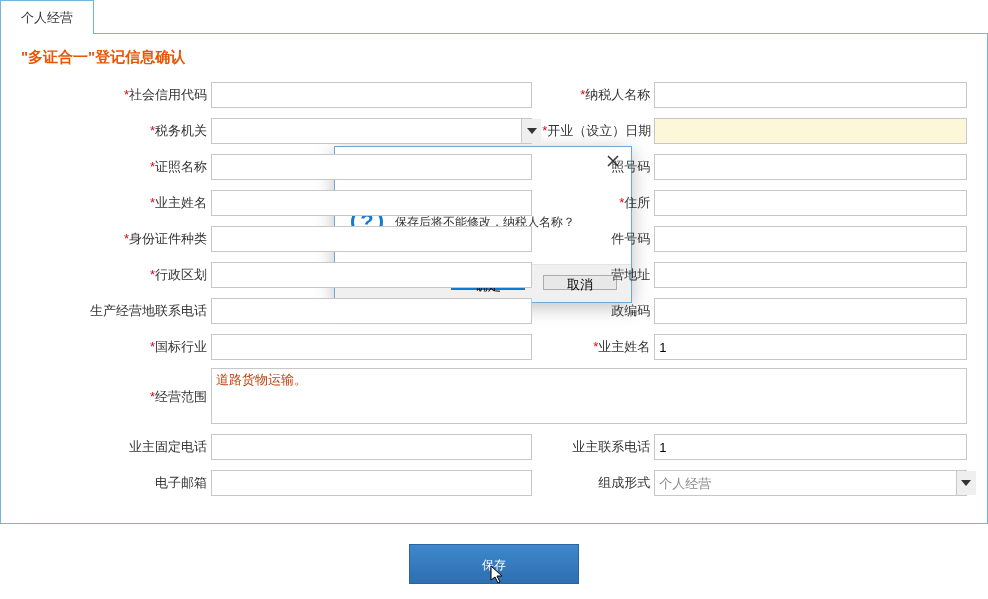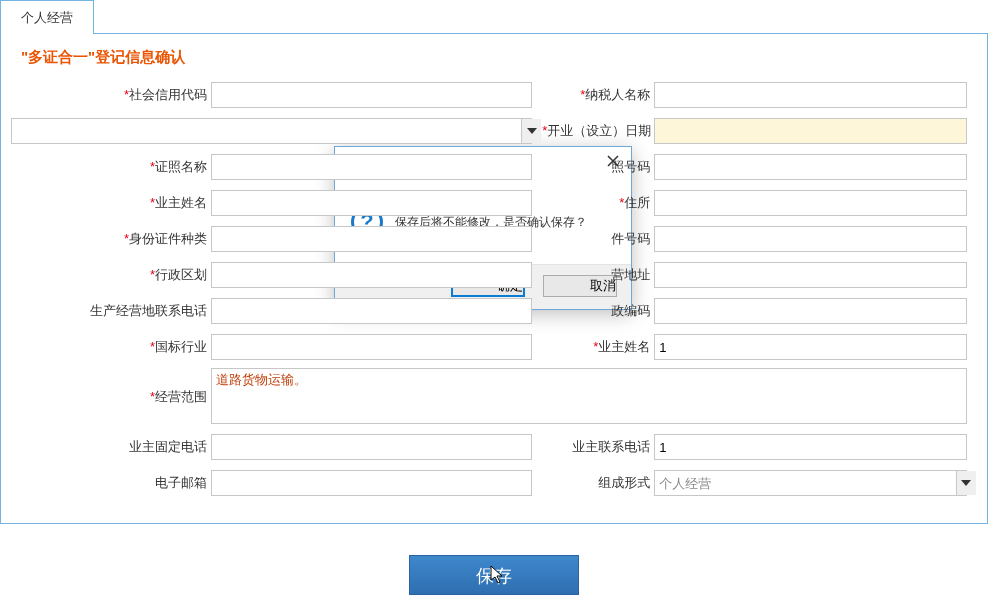--- a/index.html
+++ b/index.html
@@ -21,32 +21,32 @@
 .input-wrap { flex: 1; padding-right: 10px; }
 .input-wrap input, .input-wrap select, .input-wrap textarea {
   width: 100%; height: 26px; border: 1px solid #c7c7c7; padding: 2px 4px; font-size: 13px; font-family: inherit; background: #fff;
 }
 .input-wrap textarea { height: 56px; resize: none; color: #c2410c; }
 .hl input { background: #fdf6d9; }
 .select-wrap { position: relative; }
 .select-wrap select { appearance: none; -webkit-appearance: none; padding-right: 22px; }
 .select-arrow { position: absolute; right: 1px; top: 1px; width: 20px; height: 24px; background: #efefef; border-left: 1px solid #c7c7c7; display: flex; align-items: center; justify-content: center; pointer-events: none; }
 .select-arrow svg { width: 10px; height: 6px; }
-.btn-save { display: block; margin: 31px auto 0; width: 170px; height: 40px; line-height: 40px; text-align: center; color: #fff; background: linear-gradient(#3e88cc, #2e6fb0); border: 1px solid #2b64a0; font-size: 18px; cursor: pointer; }
+.btn-save { display: block; margin: 20px auto 0; width: 170px; height: 40px; line-height: 40px; text-align: center; color: #fff; background: linear-gradient(#3e88cc, #2e6fb0); border: 1px solid #2b64a0; font-size: 12px; cursor: pointer; }
 
 
 .overlay { position: absolute; inset: 0; pointer-events: none; }
 .modal { position: absolute; left: 334px; top: 146px; width: 298px; border: 1px solid #6fa8d8; background: #fff; box-shadow: 0 4px 18px rgba(0,0,0,.25); pointer-events: auto; }
 .modal-title { display: flex; align-items: center; justify-content: space-between; padding: 6px 8px; font-size: 13px; background: #fff; }
 .modal-close { cursor: pointer; padding: 2px 4px; }
 .modal-body { display: flex; align-items: center; gap: 12px; padding: 28px 16px 26px; }
 .q-icon { width: 32px; height: 32px; border-radius: 50%; border: 3px solid #1979ca; color: #1979ca; display: flex; align-items: center; justify-content: center; font-size: 22px; font-weight: bold; }
 .modal-msg { font-size: 12px; }
 .modal-footer { display: flex; justify-content: flex-end; gap: 18px; padding: 10px 14px 12px; background: #f0f0f0; border-top: 1px solid #e4e4e4; }
-.modal-btn { min-width: 74px; height: 22px; border: 1px solid #acacac; background: #e8e8e8; cursor: pointer; font-size: 13px; font-family: inherit; text-align: right; }
+.modal-btn { min-width: 74px; height: 15px; border: 1px solid #acacac; background: #e8e8e8; cursor: pointer; font-size: 13px; font-family: inherit; }
 .modal-btn.primary { border: 2px solid #0a7cd4; }
 
 .cursor-arrow { position: absolute; left: 490px; top: 565px; pointer-events: none; }
 .cursor-arrow svg { width: 16px; height: 20px; }
 </style>
 </head>
 <body>
 
 <div class="page">
   <div class="tab-bar">
@@ -59,20 +59,21 @@
       <div class="form-row left-col">
         <div class="label"><span class="req">*</span><span>社会信用代码</span></div>
         <div class="input-wrap"><input value="" style=""></div>
       </div>
       <div class="form-row right-col">
         <div class="label"><span class="req">*</span><span>纳税人名称</span></div>
         <div class="input-wrap"><input value="" style=""></div>
       </div>
 
       <div class="form-row left-col">
+        <div class="label"><span class="req">*</span><span>税务机关</span></div>
         <div class="input-wrap select-wrap">
           <select><option></option></select>
           <span class="select-arrow">
               <svg viewBox="0 0 10 6">
                 <path d="M0 0 L5 6 L10 0 Z" fill="#333"></path>
               </svg>
             </span>
         </div>
       </div>
       <div class="form-row right-col hl">
@@ -174,21 +175,21 @@
       <div class="modal-title">
         <span>来自网页的消息</span>
         <span class="modal-close">
           <svg width="12" height="12" viewBox="0 0 12 12">
               <path d="M1 1 L11 11 M11 1 L1 11" stroke="#333" stroke-width="1.5"></path>
             </svg>
         </span>
       </div>
       <div class="modal-body">
         <div class="q-icon">?</div>
-        <div class="modal-msg">保存后将不能修改，是否确认保存？</div>
+        <div class="modal-msg">保存后将不能修改，纳税人名称？</div>
       </div>
       <div class="modal-footer">
         <button class="modal-btn primary"><span>确定</span></button>
         <button class="modal-btn"><span>取消</span></button>
       </div>
     </div>
   </div>
 
   <div class="cursor-arrow">
     <svg viewBox="0 0 16 20">

